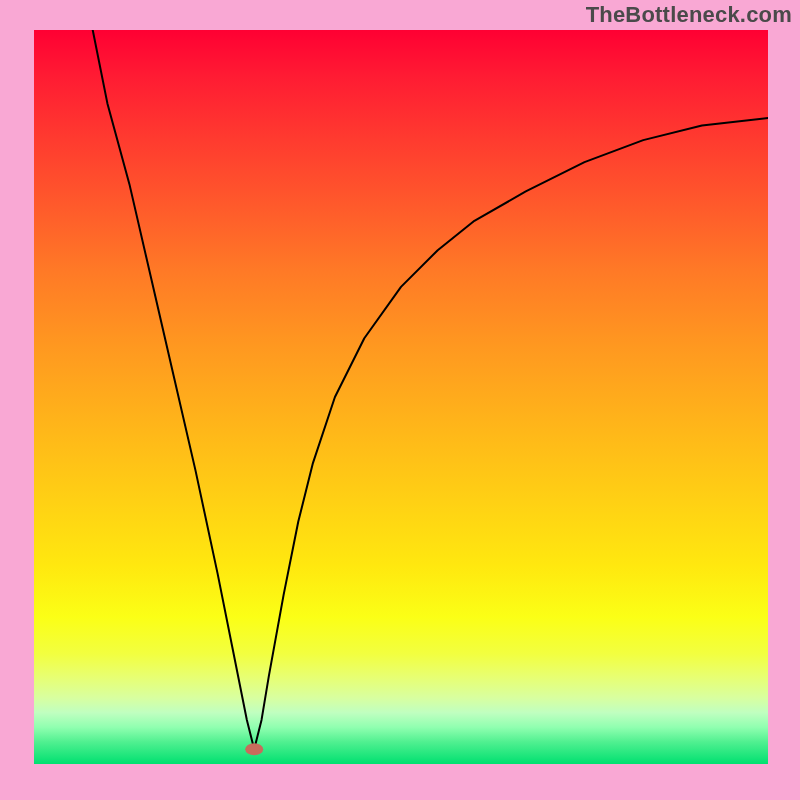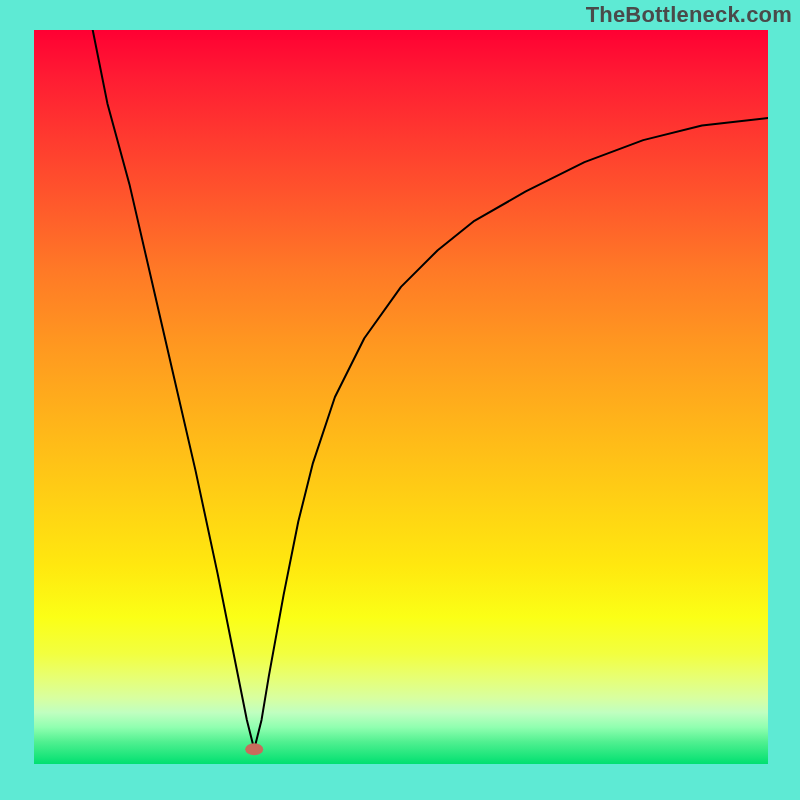--- a/index.html
+++ b/index.html
@@ -8,21 +8,21 @@
     width: 800px;
     height: 800px;
     overflow: hidden;
     background: #000;
     font-family: Arial, Helvetica, sans-serif;
   }
   .frame {
     position: relative;
     width: 800px;
     height: 800px;
-    background: #5eead4;
+    background: #f9a8d4;
   }
   .attribution {
     position: absolute;
     top: 2px;
     right: 8px;
     color: #4a4a4a;
     font-size: 22px;
     font-weight: 600;
     letter-spacing: 0.2px;
   }

